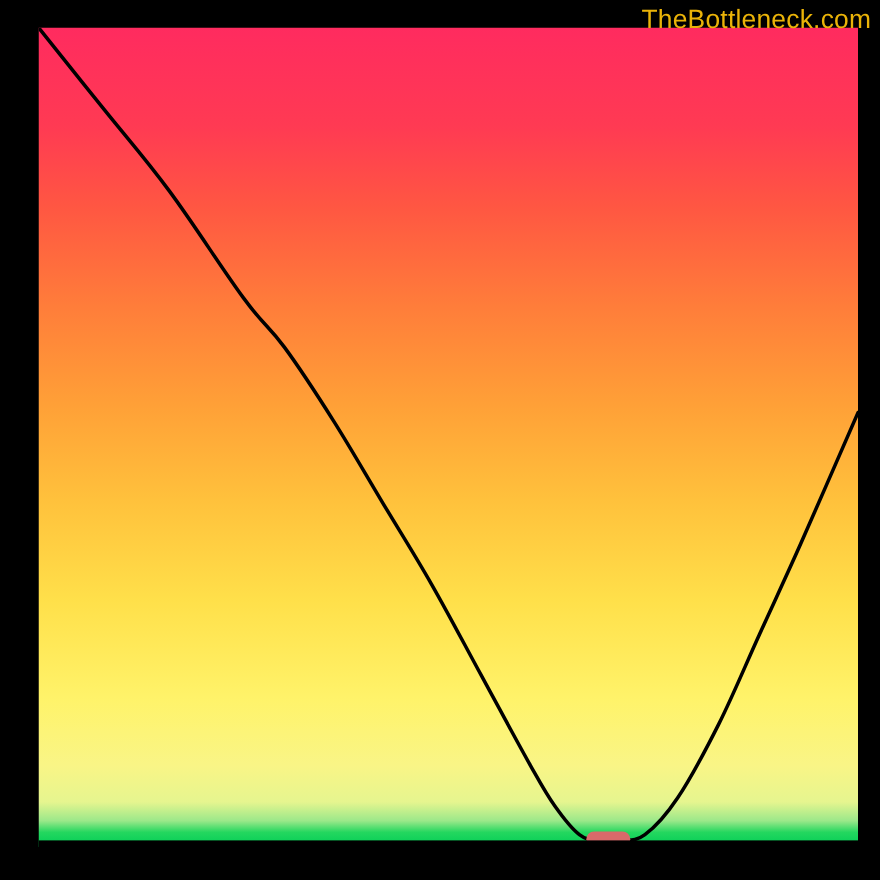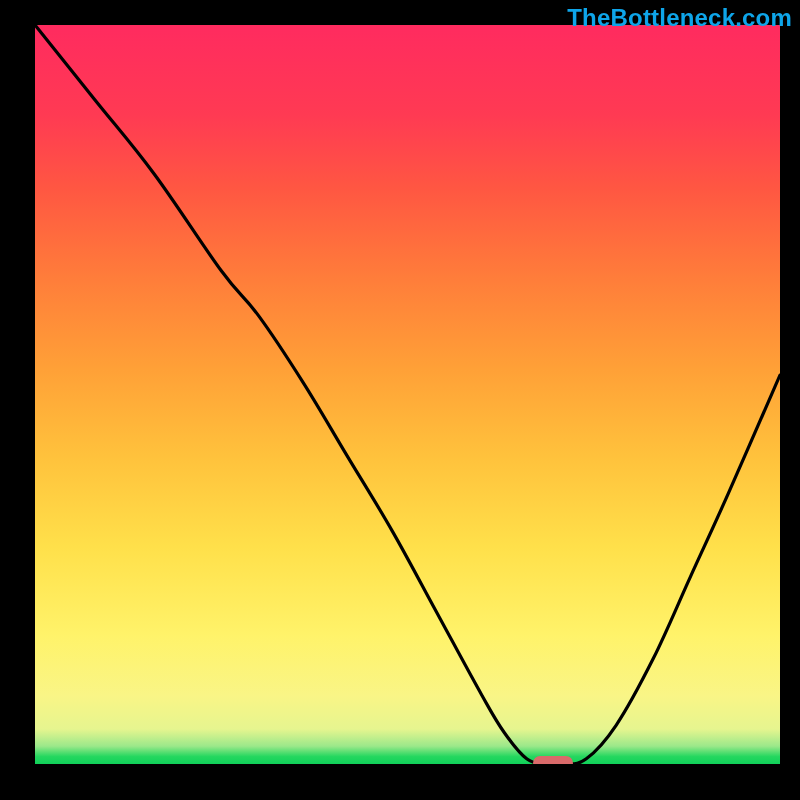--- a/index.html
+++ b/index.html
@@ -57,24 +57,23 @@
     inset: 0;
     width: 100%;
     height: 100%;
   }
   .watermark {
     position: absolute;
     top: 4px;
     right: 8px;
     font-family: Arial, Helvetica, sans-serif;
     font-size: 24px;
-    color: #0ea5e9;
+    color: #eab308;
     letter-spacing: 0.2px;
     user-select: none;
-    font-weight: bold;
   }
   .pill {
     position: absolute;
     width: 40px;
     height: 14px;
     background: #d96a6a;
     border-radius: 7px;
   }
 </style>
 </head>

